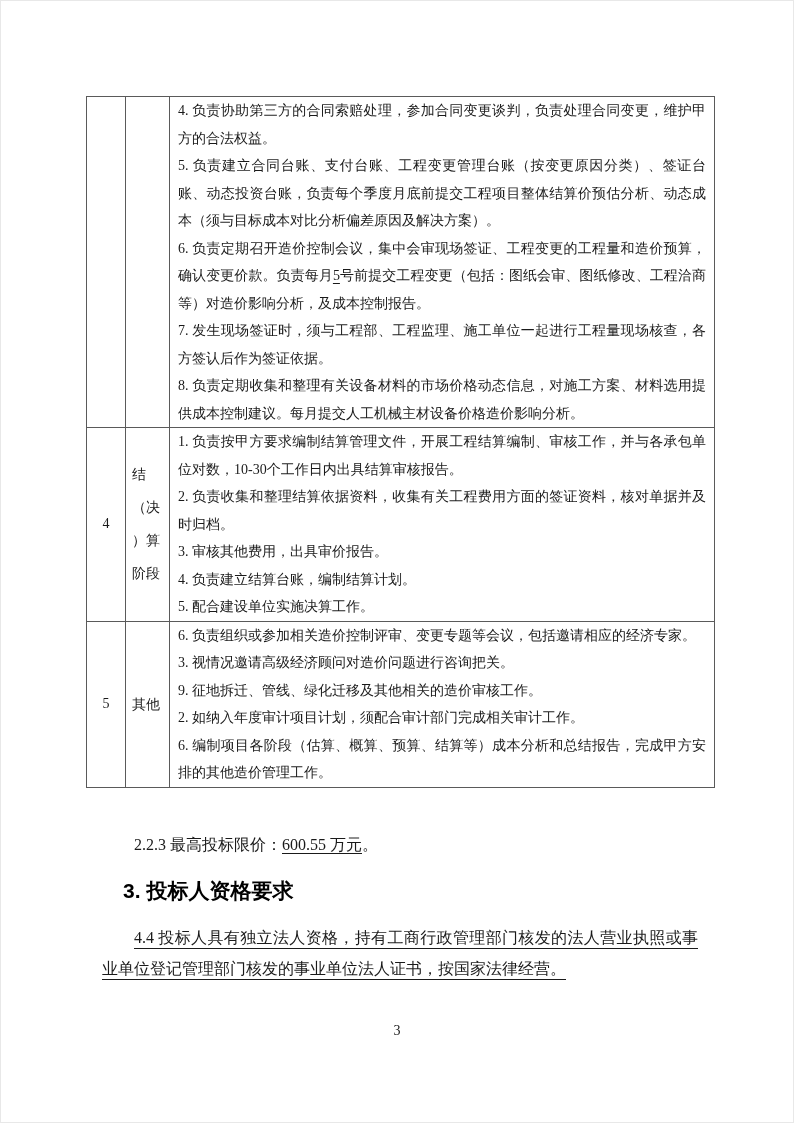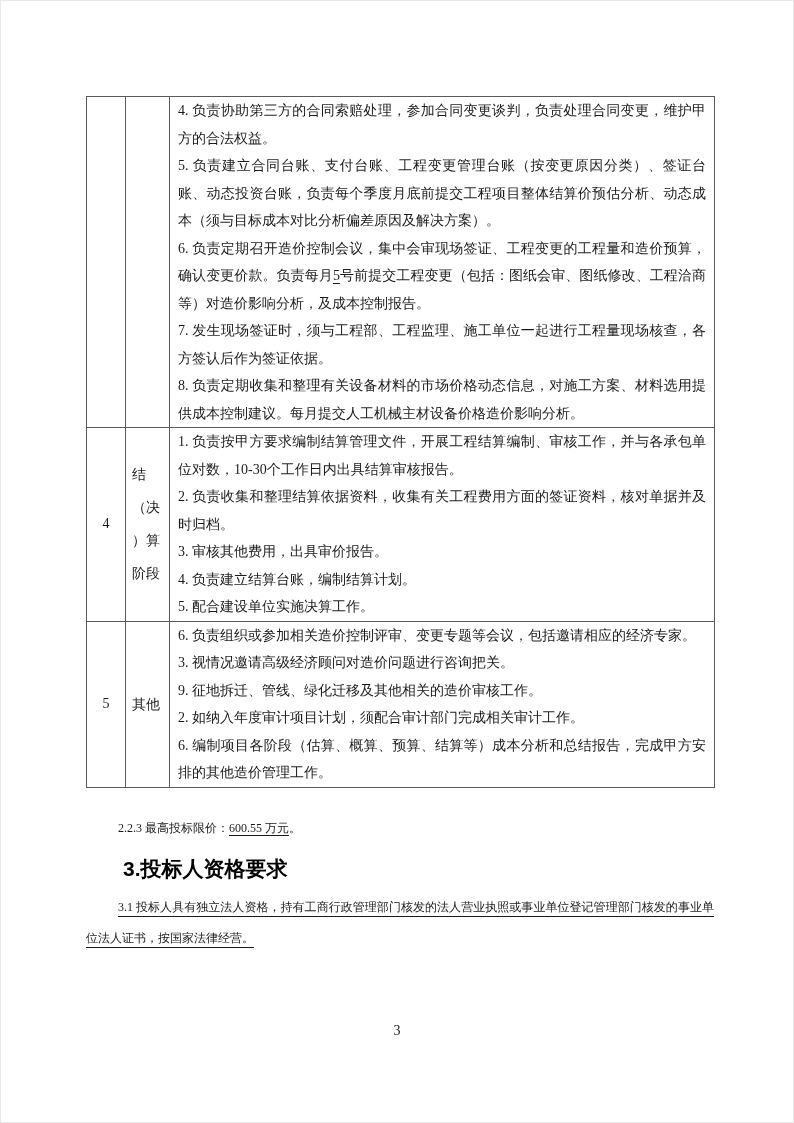--- a/index.html
+++ b/index.html
@@ -49,36 +49,36 @@
     margin:0;
     line-height:27.5px;
     text-align:justify;
   }
   .u { text-decoration:underline; text-underline-offset:3px; }
   
   .body-block {
     position:absolute; left:85px; top:812px; width:628px;
   }
   .body-block p.bp {
-    margin:0;
-    font-size:12px;
+    margin:16px;
+    font-size:16px;
     line-height:31px;
     text-indent:32px;
     text-align:justify;
   }
   .section-heading {
     margin:10px 0 8px 0;
     padding-left:37px;
     font-family:"Liberation Sans","DejaVu Sans",sans-serif;
     font-weight:bold;
     font-size:21px;
     line-height:30px;
     color:#000;
   }
-  .section-heading .htext { margin-left:0; }
+  .section-heading .htext { margin-left:6px; }
   .p31 { text-decoration:underline; text-underline-offset:5px; }
   .page-number {
     position:absolute; left:0; top:1022px; width:100%;
     text-align:center;
     font-size:14px;
   }
 </style>
 </head>
 <body>
 
@@ -129,18 +129,18 @@
         <p>2. 如纳入年度审计项目计划，须配合审计部门完成相关审计工作。</p>
         <p>6. 编制项目各阶段（估算、概算、预算、结算等）成本分析和总结报告，完成甲方安排的其他造价管理工作。</p>
       </td>
     </tr>
   </tbody>
     </table>
 
   <div class="body-block">
     <p class="bp"><span>2.2.3 最高投标限价：</span><span class="u">600.55 万元</span><span>。</span></p>
     <h3 class="section-heading"><span class="hnum">3.</span><span class="htext">投标人资格要求</span></h3>
-    <p class="bp p31">3.1 投标人具有独立法人资格，持有工商行政管理部门核发的法人营业执照或事业单位登记管理部门核发的事业单位法人证书，按国家法律经营。</p>
+    <p class="bp p31">4.4 投标人具有独立法人资格，持有工商行政管理部门核发的法人营业执照或事业单位登记管理部门核发的事业单位法人证书，按国家法律经营。</p>
   </div>
 
   <div class="page-number">3</div>
 
 </div>
 
 </body></html>

